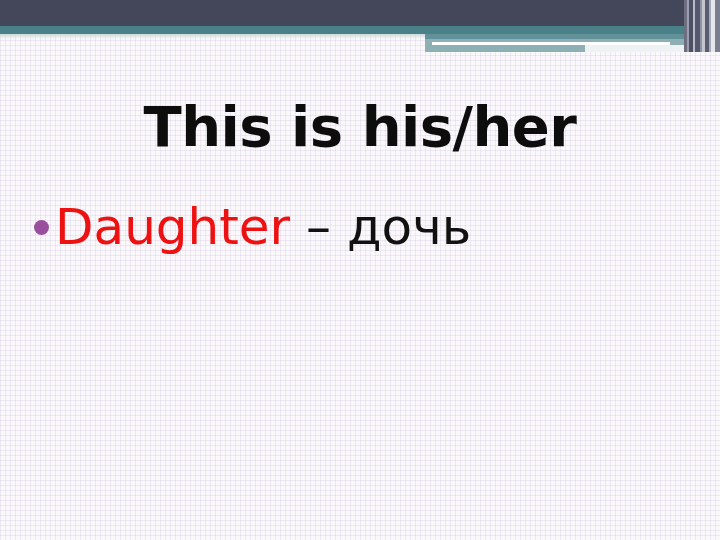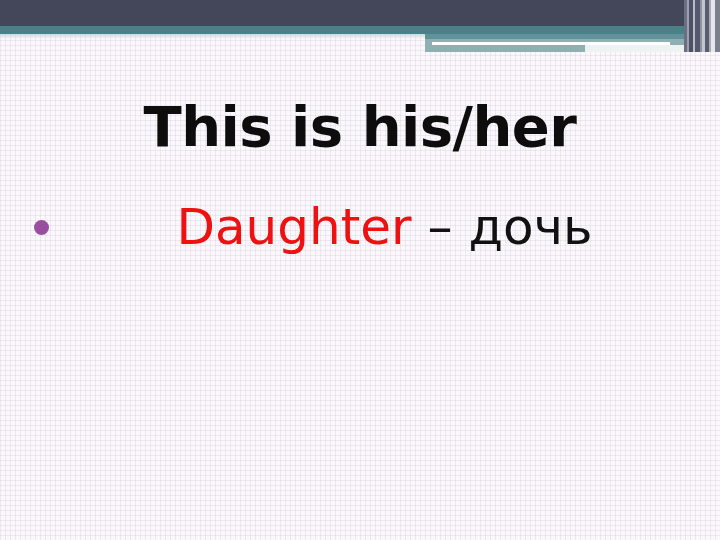--- a/index.html
+++ b/index.html
@@ -131,21 +131,20 @@
   .bullets {
     position: absolute;
     top: 196px;
     left: 34px;
     width: 680px;
   }
   .bullet-row {
     display: flex;
     align-items: flex-start;
     margin-bottom: 14px;
-    text-align: center;
   }
   .bullet-dot {
     flex: 0 0 auto;
     width: 15px;
     height: 15px;
     border-radius: 50%;
     background: #9a4f9e;
     margin-top: 24px;
     margin-right: 6px;
   }

